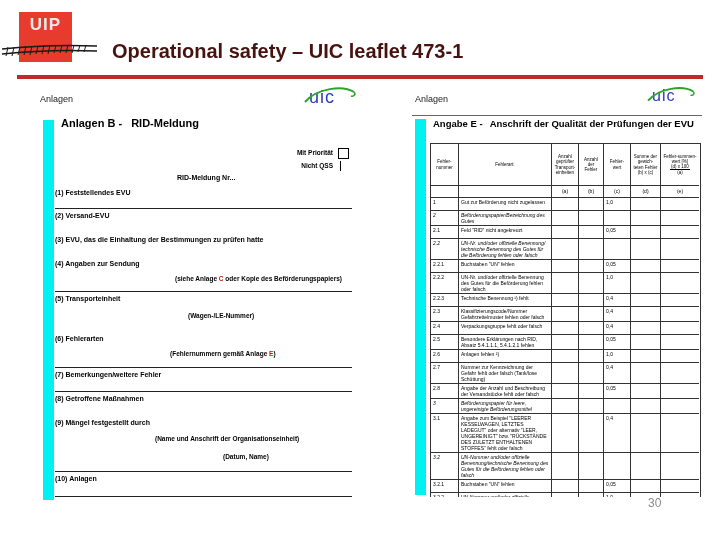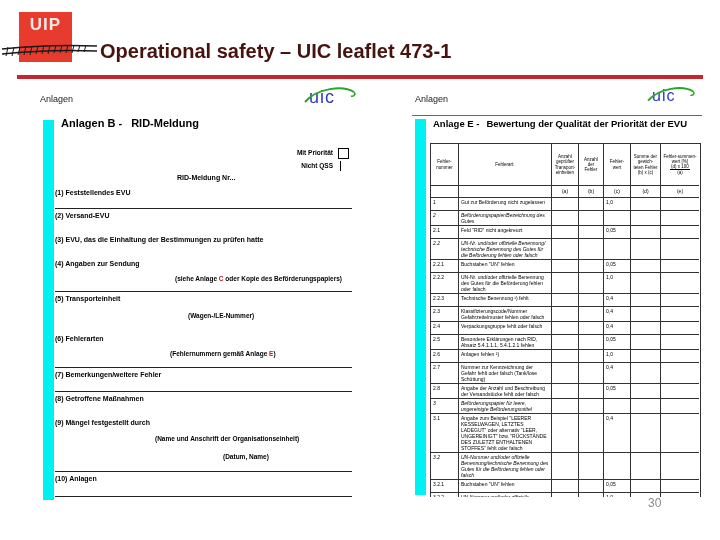--- a/index.html
+++ b/index.html
@@ -4,21 +4,21 @@
 <style>
   html,body{margin:0;padding:0;}
   body{width:720px;height:540px;background:#ffffff;position:relative;overflow:hidden;
        font-family:"Liberation Sans", sans-serif;color:#000;}
   .abs{position:absolute;}
 
   
   .uip-box{left:19px;top:12px;width:53px;height:50px;background:#e73b2d;}
   .uip-text{width:100%;text-align:center;top:3px;color:#efe9e6;font-weight:bold;font-size:17px;letter-spacing:1px;}
   .track-svg{left:0;top:40px;}
-  .slide-title{left:100px;top:40px;font-size:20px;font-weight:bold;color:#46130f;white-space:nowrap;}
+  .slide-title{left:112px;top:40px;font-size:20px;font-weight:bold;color:#46130f;white-space:nowrap;}
   .title-rule{left:17px;top:75px;width:686px;height:4px;background:#c1272d;}
 
   
   .doc{background:#fff;}
   .doc-left{left:35px;top:88px;width:335px;height:422px;}
   .doc-right{left:408px;top:88px;width:300px;height:412px;}
   .corner-label{font-size:9px;color:#222;}
   .cyan-bar{width:11px;background:#00f1f1;}
   .doc-title{font-weight:bold;white-space:nowrap;color:#000;}
   .doc-title .gap{display:inline-block;width:9px;}
@@ -137,21 +137,21 @@
     <svg class="uic-swoosh" width="52" height="24" viewBox="0 0 56 26">
       <path d="M2 17 C 14 3, 40 0, 51 7" fill="none" stroke="#2aa52a" stroke-width="2"></path>
       <path d="M51 7 C 53 9, 51 12, 48 11" fill="none" stroke="#2aa52a" stroke-width="1.6"></path>
     </svg>
   </div>
 
   <div class="abs thin-rule" style="left:4px;top:27px;width:290px;"></div>
   <div class="abs cyan-bar" style="left:7px;top:31px;height:376px;"></div>
 
   <div class="abs doc-title" style="left:25px;top:30px;font-size:9.5px;">
-    <span>Anlage E -</span><span class="gap" style="width:7px;"></span><span>Bewertung der Qualität der Priorität der EVU</span>
+    <span>Angabe E -</span><span class="gap" style="width:7px;"></span><span>Anschrift der Qualität der Prüfungen der EVU</span>
   </div>
 
   <div class="abs etable">
     <div class="trow thead">
       <div>Fehler-nummer</div>
       <div>Fehlerart:</div>
       <div>Anzahl geprüfter Transport-einheiten</div>
       <div>Anzahl der Fehler</div>
       <div>Fehler-wert</div>
       <div>

